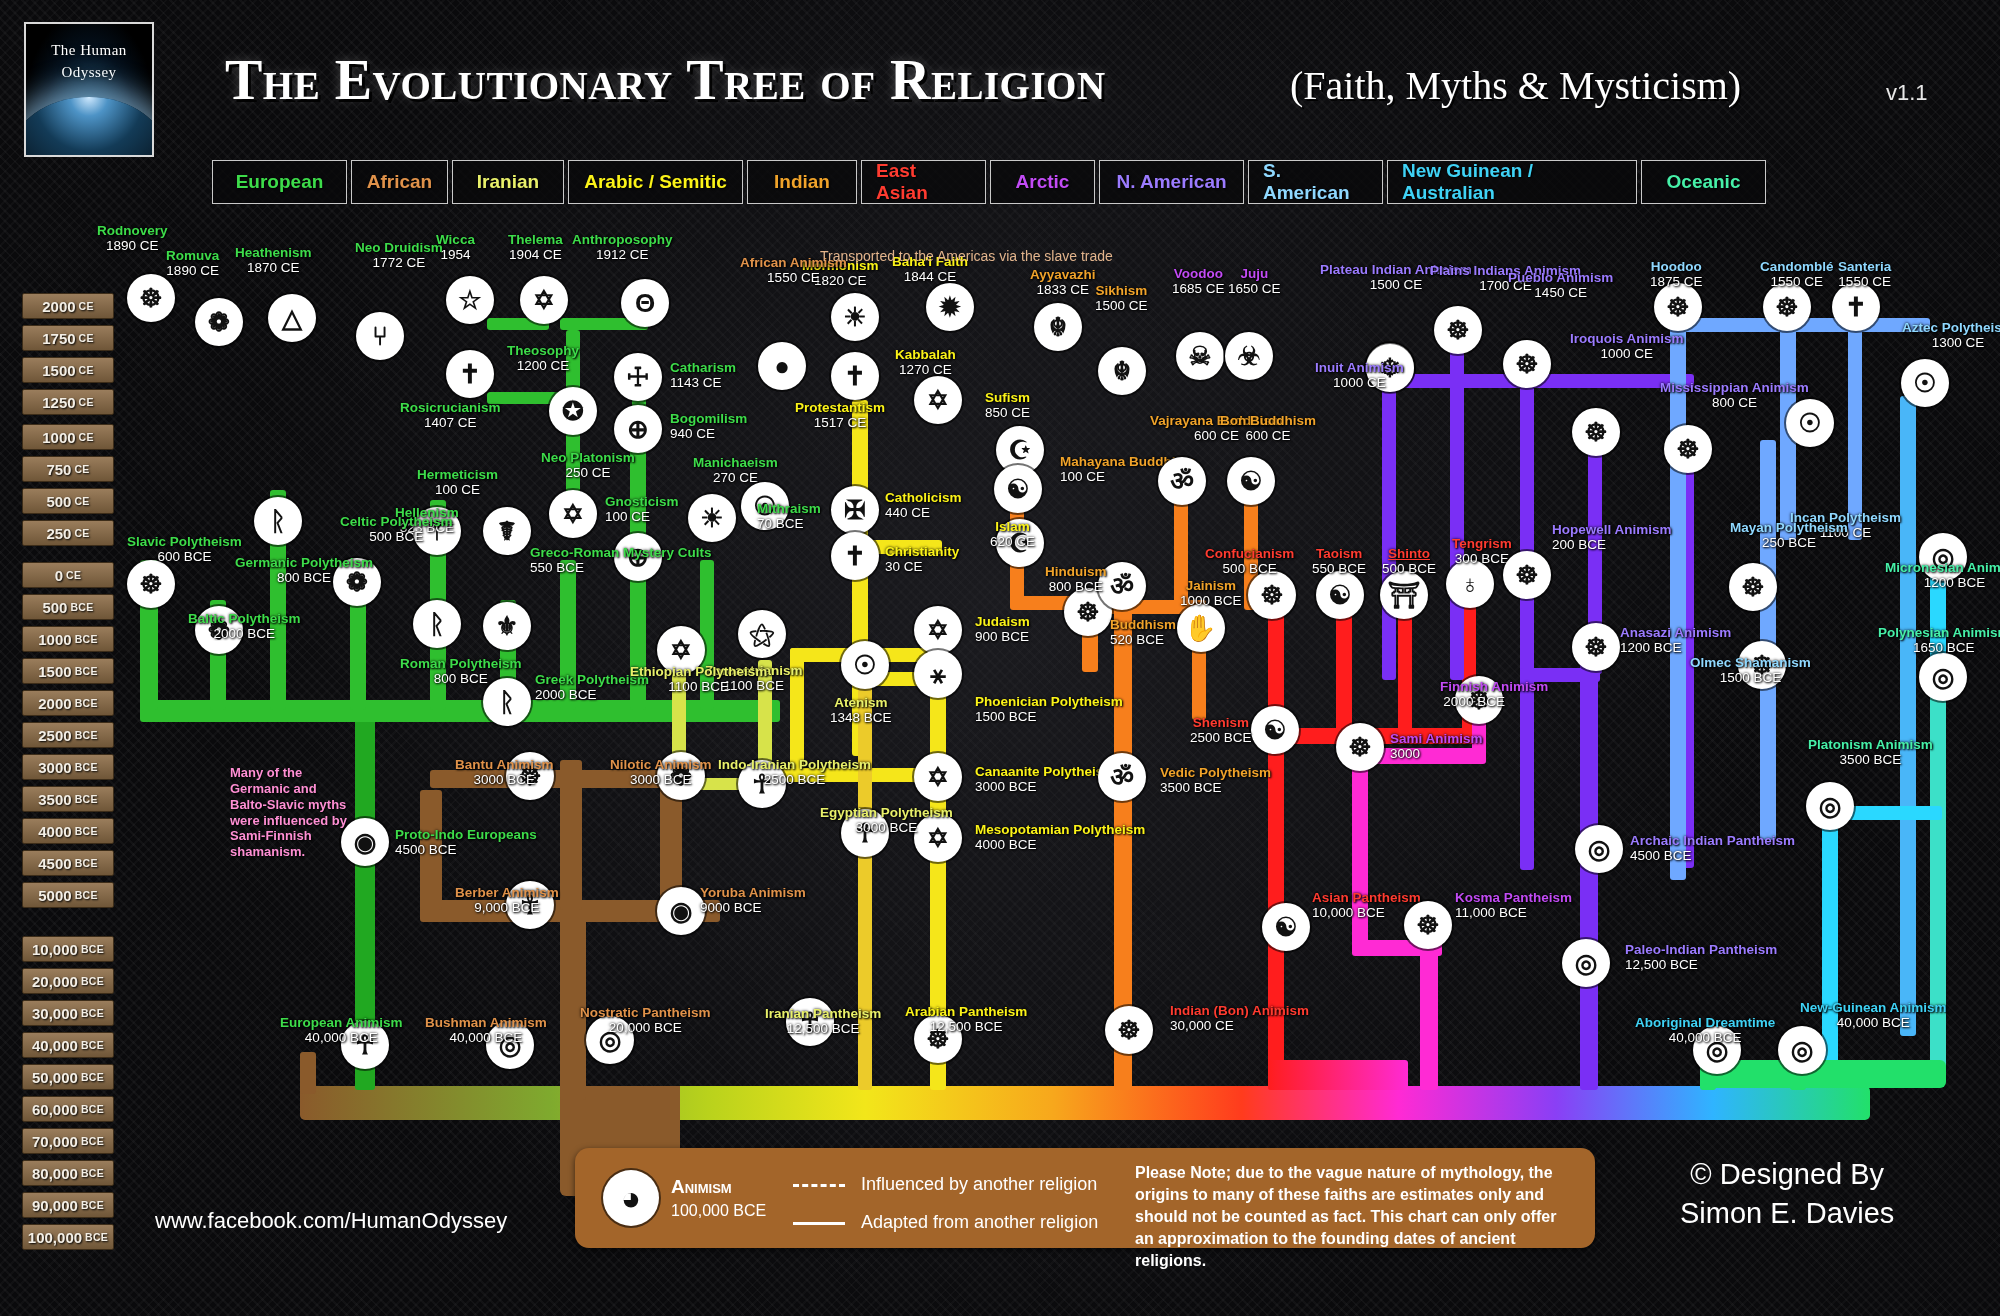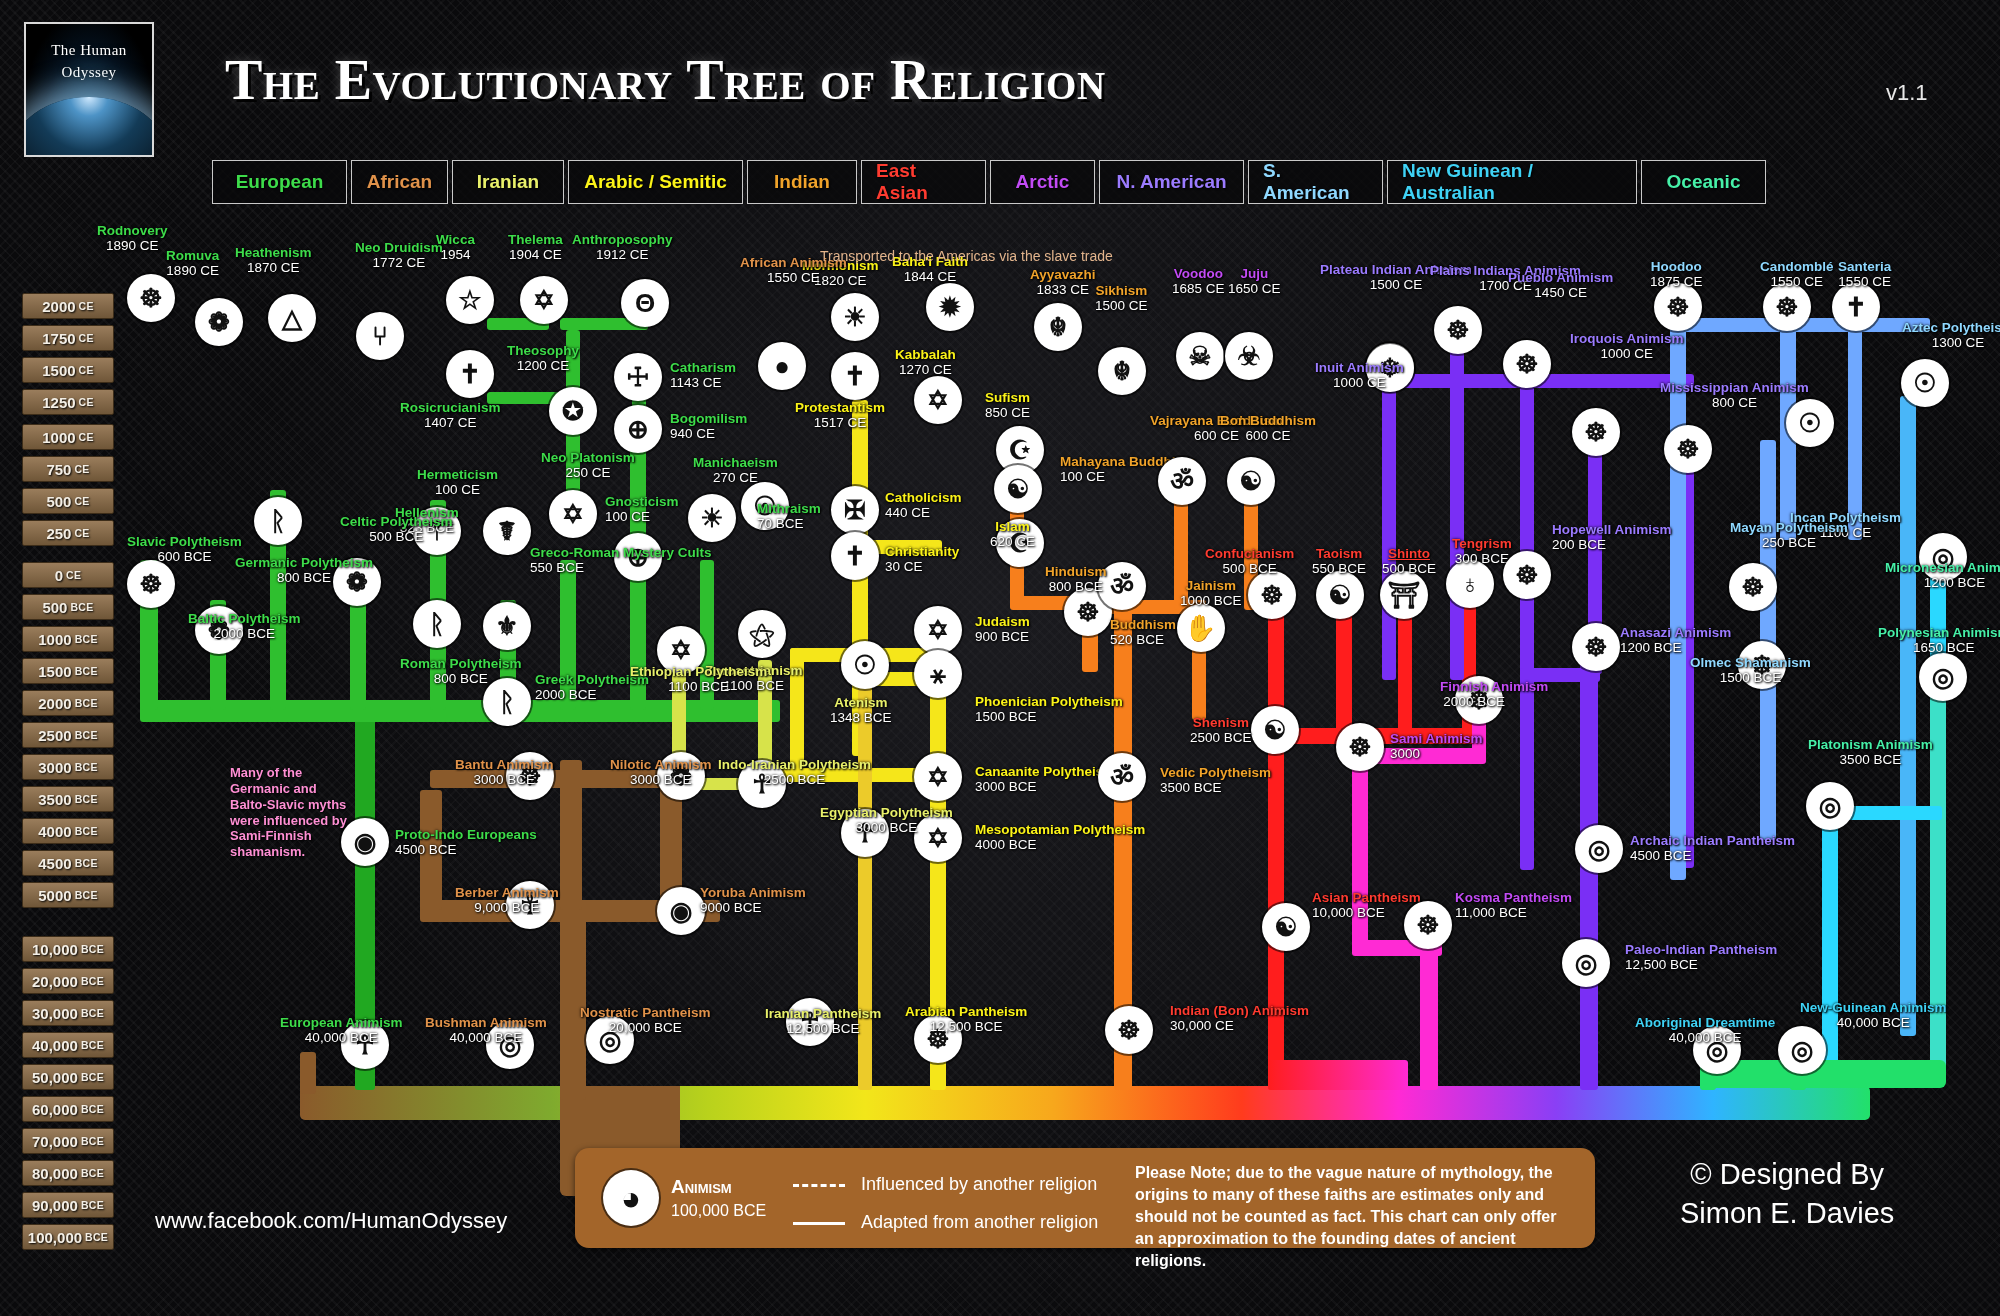--- a/index.html
+++ b/index.html
@@ -83,20 +83,21 @@
 
 <div id="page">
 
   <div id="logo">
     <div class="lg1">The Human</div>
     <div class="lg2">Odyssey</div>
     <div class="planet"></div>
   </div>
 
   <div id="title">The Evolutionary Tree of Religion</div>
+  <div id="subtitle">(Faith, Myths &amp; Mysticism)</div>
   <div id="version">v1.1</div>
 
   <div id="catbar">
       <div class="cat" style="color: rgb(61, 220, 74); width: 135px;">European</div>
       <div class="cat" style="color: rgb(224, 146, 74); width: 97px;">African</div>
       <div class="cat" style="color: rgb(232, 240, 106); width: 112px;">Iranian</div>
       <div class="cat" style="color: rgb(251, 243, 24); width: 175px;">Arabic / Semitic</div>
       <div class="cat" style="color: rgb(240, 163, 42); width: 110px;">Indian</div>
       <div class="cat" style="color: rgb(255, 59, 48); width: 125px;">East Asian</div>
       <div class="cat" style="color: rgb(194, 75, 245); width: 105px;">Arctic</div>

